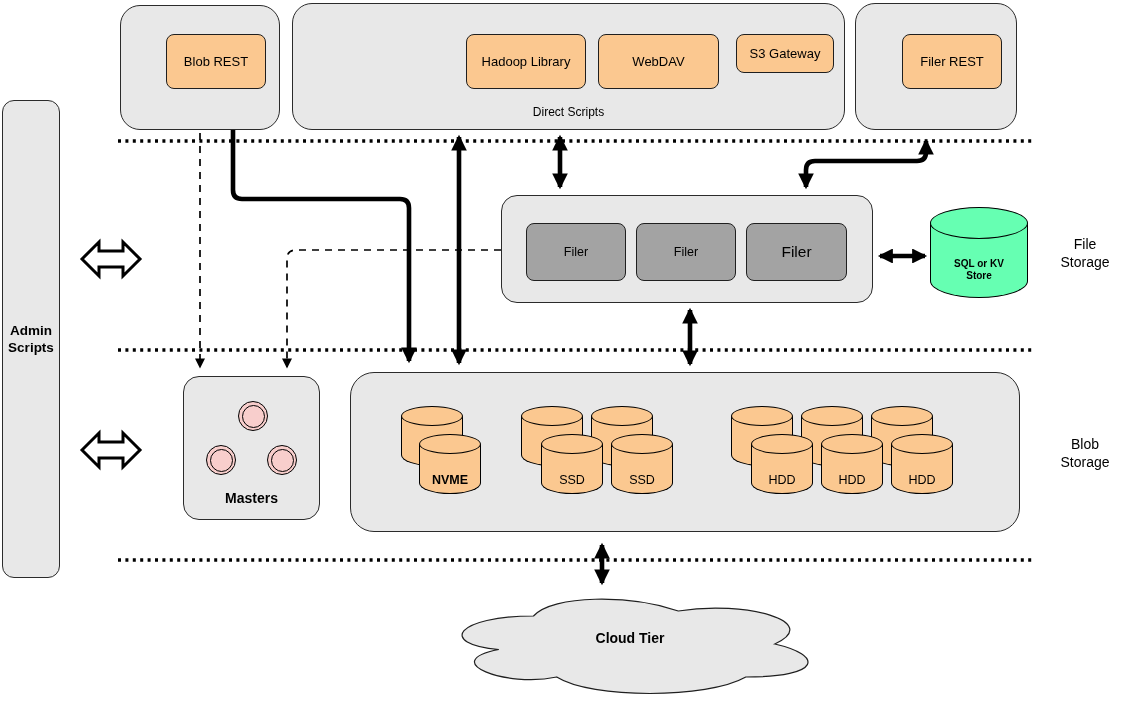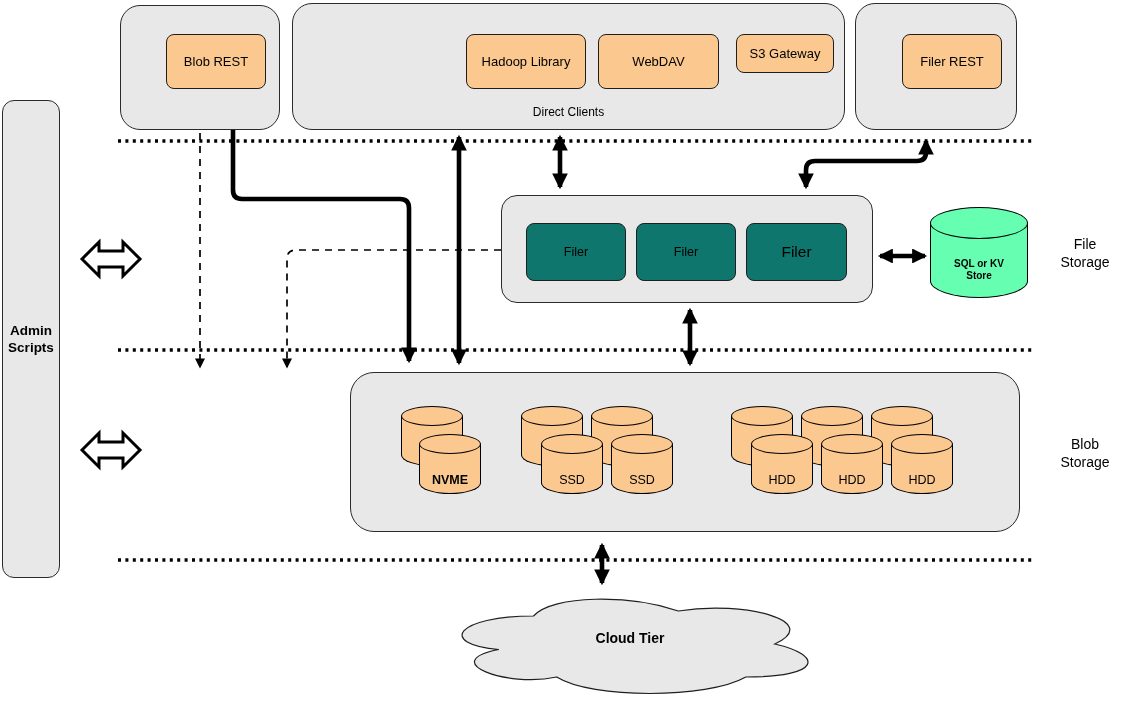--- a/index.html
+++ b/index.html
@@ -13,21 +13,21 @@
     position:absolute; background:#E8E8E8;
     border:1px solid #2b2b2b; box-sizing:border-box;
   }
   .chip {
     position:absolute; background:#FBC890;
     border:1px solid #1f1f1f; border-radius:8px;
     display:flex; align-items:center; justify-content:center;
     font-size:13px; box-sizing:border-box;margin-left:15px;
   }
   .filer-chip {
-    position:absolute; background:#0f766e;
+    position:absolute; background:#a3a3a3;
     border:1px solid #1f1f1f; border-radius:8px;
     display:flex; align-items:center; justify-content:center;
     font-size:12.5px; box-sizing:border-box;
   }
   .filer-lg { font-size:15.5px; }
   .caption { position:absolute; font-size:12px; text-align:center; }
   .side-label { position:absolute; font-size:14px; text-align:center; line-height:1.25; white-space:pre-line; }
   .bold { font-weight:bold; }
   .prewrap { white-space:pre-line; }
 
@@ -77,21 +77,21 @@
   <div class="panel" style="left:292px;top:3px;width:553px;height:127px;border-radius:20px;">
     <div class="chip" style="left:158px;top:30px;width:120px;height:55px;">
       <span>Hadoop Library</span>
     </div>
     <div class="chip" style="left:290px;top:30px;width:121px;height:55px;">
       <span>WebDAV</span>
     </div>
     <div class="chip" style="left:428px;top:30px;width:98px;height:39px;">
       <span>S3 Gateway</span>
     </div>
-    <div class="caption" style="left:0;right:0;bottom:10px;">Direct Clients</div>
+    <div class="caption" style="left:0;right:0;bottom:10px;">Direct Scripts</div>
   </div>
 
   <div class="panel" style="left:855px;top:3px;width:162px;height:127px;border-radius:20px;padding-left:6px;">
     <div class="chip" style="left:31px;top:30px;width:100px;height:55px;">
       <span>Filer REST</span>
     </div>
   </div>
 
   <div class="panel" style="left:2px;top:100px;width:58px;height:478px;border-radius:12px;">
     <div class="abs bold prewrap" style="left:0;right:0;top:222px;text-align:center;font-size:13.5px;line-height:1.25;">Admin
@@ -113,20 +113,26 @@
   <div class="cyl green" style="left:930px;top:207px;width:98px;height:91px;">
     <div class="cyl-top"></div>
     <div class="cyl-body"></div>
     <div class="cyl-label prewrap">SQL or KV
 Store</div>
   </div>
 
   <div class="side-label" style="left:1039px;top:236px;width:92px;">File
 Storage</div>
 
+  <div class="panel" style="left:183px;top:376px;width:137px;height:144px;border-radius:16px;">
+    <div class="mcircle" style="left:54px;top:24px;"></div>
+    <div class="mcircle" style="left:22px;top:68px;"></div>
+    <div class="mcircle" style="left:83px;top:68px;"></div>
+    <div class="abs bold" style="left:0;right:0;bottom:13px;text-align:center;font-size:14px;">Masters</div>
+  </div>
 
   <div class="panel" style="left:350px;top:372px;width:670px;height:160px;border-radius:24px;">
 
     <div class="cyl" style="left:50px;top:33px;width:62px;height:60px;">
       <div class="cyl-top"></div>
       <div class="cyl-body"></div>
     </div>
     <div class="cyl" style="left:68px;top:61px;width:62px;height:60px;font-weight:bold;">
       <div class="cyl-top"></div>
       <div class="cyl-body"></div>

